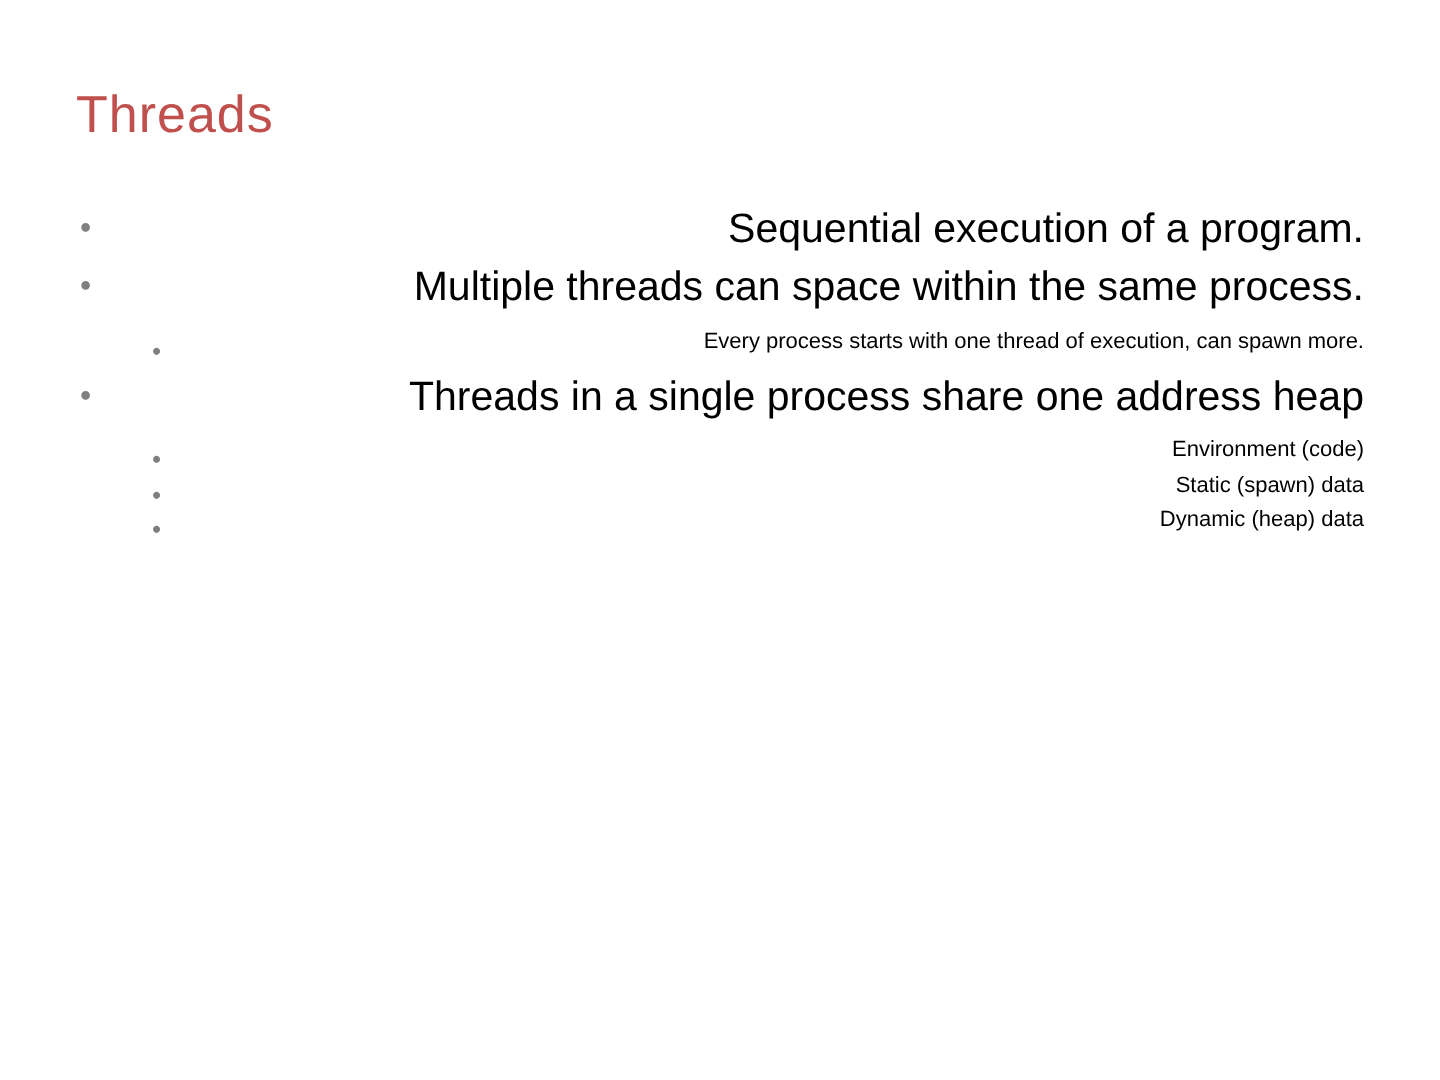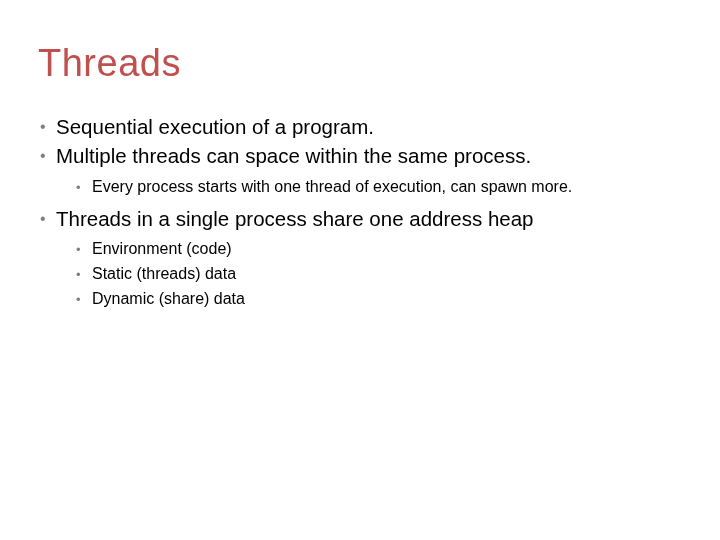--- a/index.html
+++ b/index.html
@@ -13,56 +13,57 @@
   }
   .slide {
     width: 720px;
     height: 540px;
     box-sizing: border-box;
     padding: 42px 38px 0 38px;
     position: relative;
   }
   .title {
     color: #c0504d;
-    font-size: 38px;
+    font-size: 26px;
     font-weight: 400;
     margin: 0 0 28px 0;
     letter-spacing: 0.5px;
   }
   ul {
     list-style: none;
     margin: 0;
     padding: 0;
   }
   .lvl1 > li {
     position: relative;
     padding-left: 18px;
     font-size: 20.5px;
     color: #000;
     line-height: 1.38;
     margin-bottom: 1px;
+    text-align: right;
   }
   .lvl1 > li::before {
     content: "•";
     position: absolute;
     left: 2px;
     top: 0;
     color: #7f7f7f;
     font-size: 16px;
     line-height: 28px;
   }
   .lvl2 {
     margin-top: 4px;
     margin-bottom: 6px;
   }
   .lvl2 > li {
     position: relative;
     padding-left: 18px;
     margin-left: 18px;
-    font-size: 16px;
+    font-size: 11px;
     color: #000;
     line-height: 1.5;
     margin-bottom: 1px;
   }
   .lvl2 > li::before {
     content: "•";
     position: absolute;
     left: 2px;
     top: 0;
     color: #7f7f7f;
@@ -81,18 +82,18 @@
     <li>
       <span>Multiple threads can space within the same process.</span>
       <ul class="lvl2">
         <li>Every process starts with one thread of execution, can spawn more.</li>
       </ul>
     </li>
     <li>
       <span>Threads in a single process share one address heap</span>
       <ul class="lvl2">
         <li>Environment (code)</li>
-        <li>Static (threads) data</li>
-        <li>Dynamic (share) data</li>
+        <li>Static (spawn) data</li>
+        <li>Dynamic (heap) data</li>
       </ul>
     </li>
   </ul>
 </div>
 
 </body></html>

